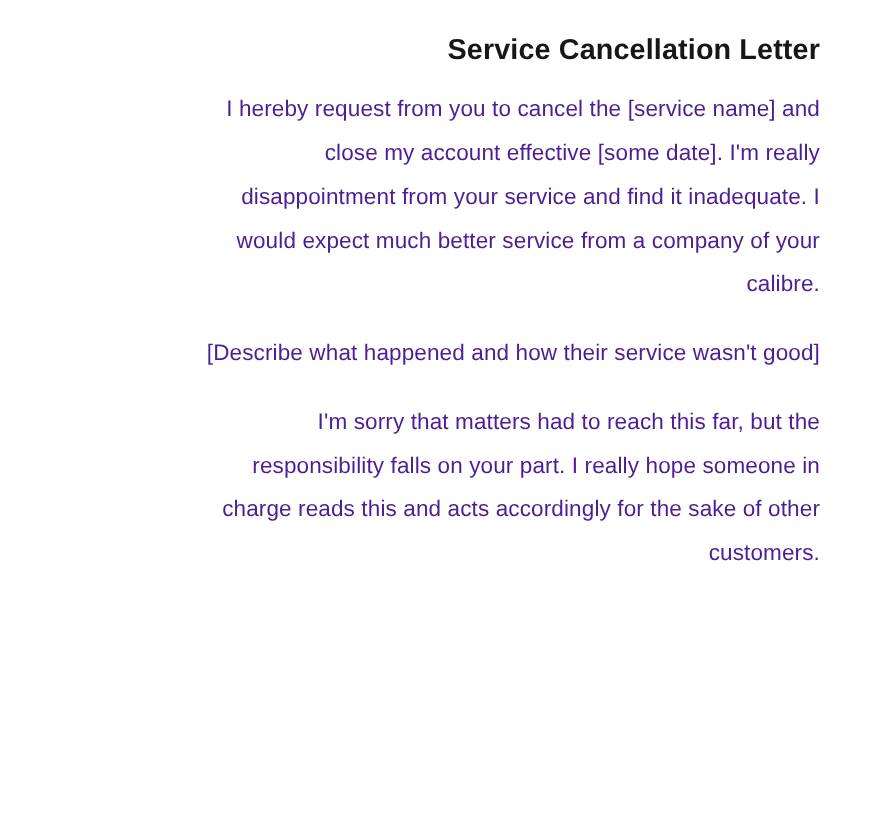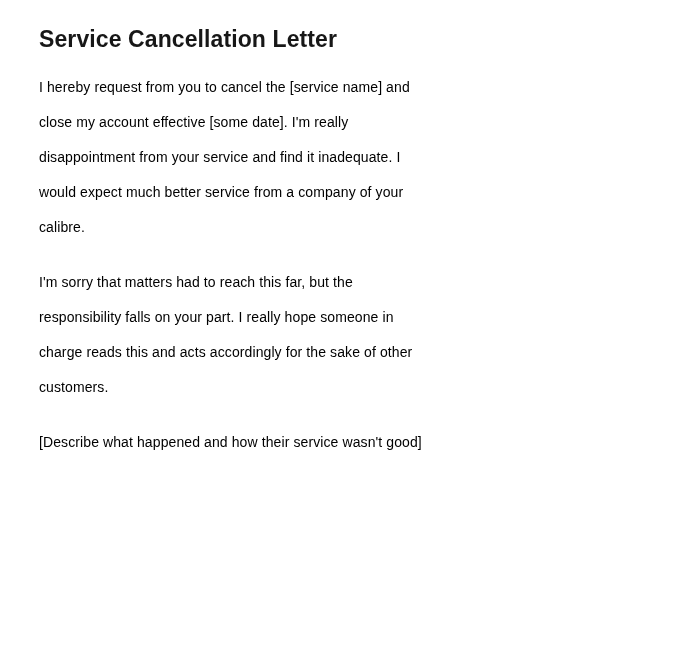--- a/index.html
+++ b/index.html
@@ -8,50 +8,51 @@
     background: #ffffff;
   }
   body {
     width: 700px;
     height: 666px;
     overflow: hidden;
     font-family: "Liberation Sans", "DejaVu Sans", sans-serif;
   }
   .letter {
     padding: 24px 44px 0 39px;
+    text-align: right;
   }
   .letter-title {
     font-size: 23px;
     font-weight: 700;
     color: #171717;
     letter-spacing: 0.1px;
     margin: 0 0 16px 0;
     line-height: 30px;
   }
   .letter-paragraph {
-    font-size: 14px;
+    font-size: 18px;
     line-height: 35px;
-    color: #000000;
+    color: #4c1d95;
     margin: 16px 0 20px 0;
     white-space: pre-line;
     letter-spacing: 0.1px;
   }
 </style>
 </head>
 <body>
 
 <div class="letter">
   <h1 class="letter-title">Service Cancellation Letter</h1>
 
   <p class="letter-paragraph">I hereby request from you to cancel the [service name] and
 close my account effective [some date]. I'm really
 disappointment from your service and find it inadequate. I
 would expect much better service from a company of your
 calibre.</p>
 
+  <p class="letter-paragraph">[Describe what happened and how their service wasn't good]</p>
+
   <p class="letter-paragraph">I'm sorry that matters had to reach this far, but the
 responsibility falls on your part. I really hope someone in
 charge reads this and acts accordingly for the sake of other
 customers.</p>
 
-  <p class="letter-paragraph">[Describe what happened and how their service wasn't good]</p>
-
 </div>
 
 </body></html>

